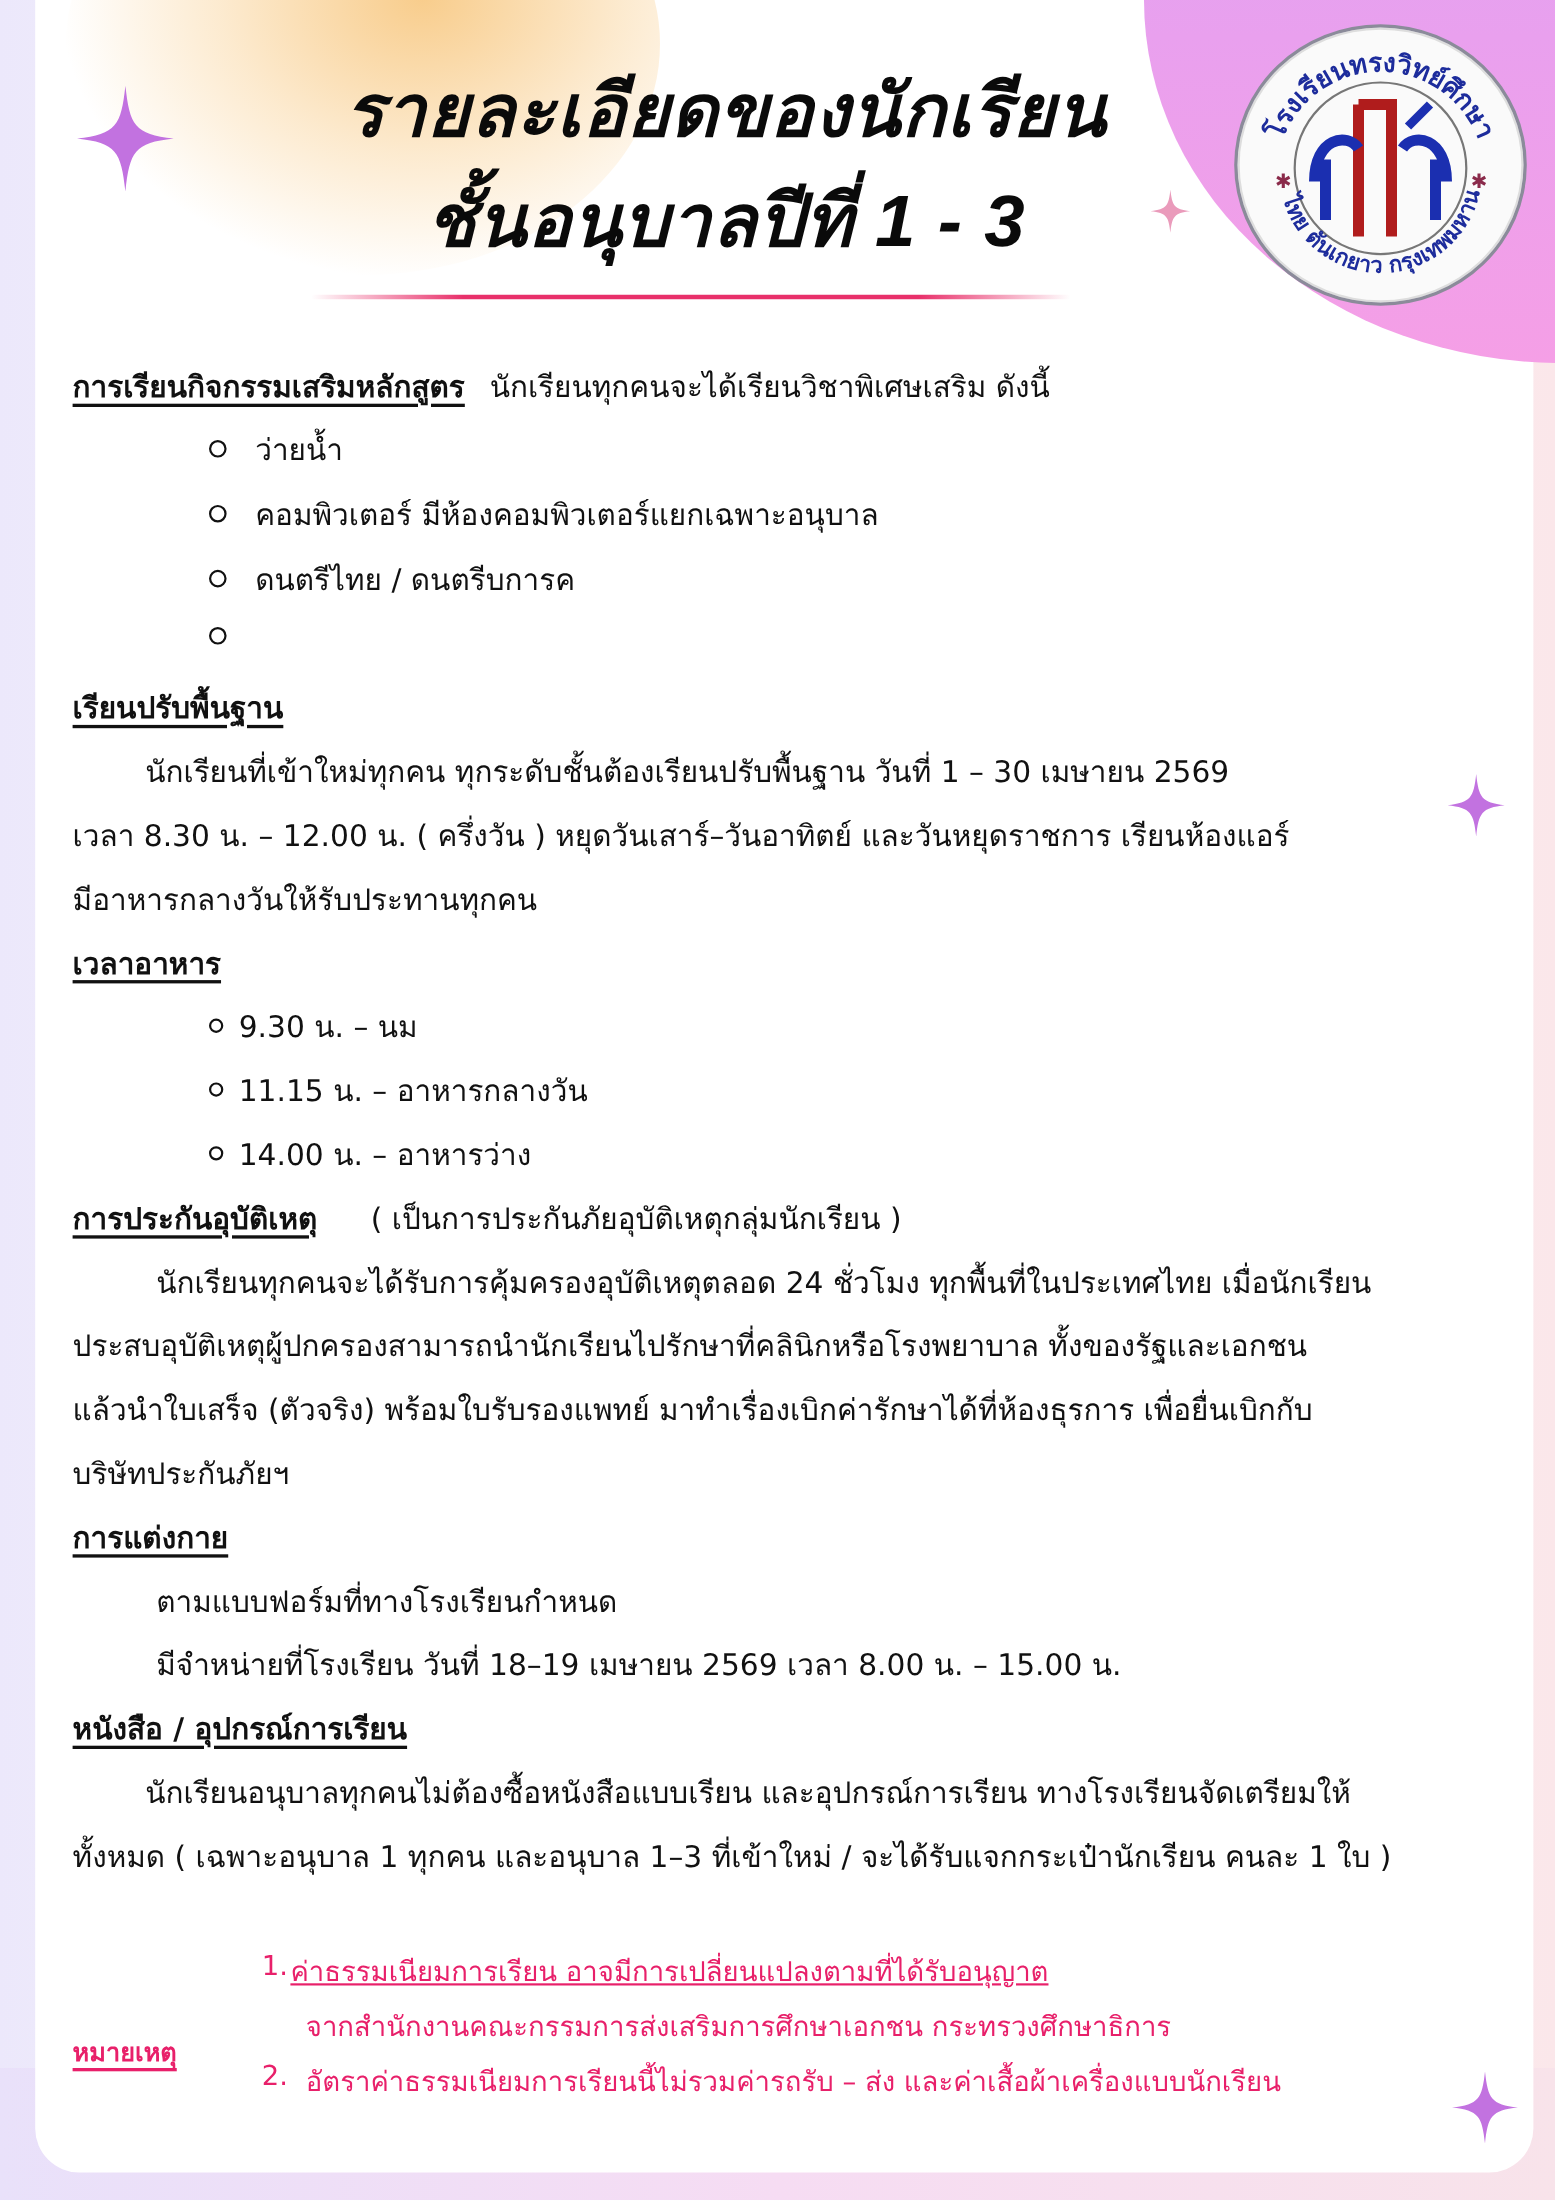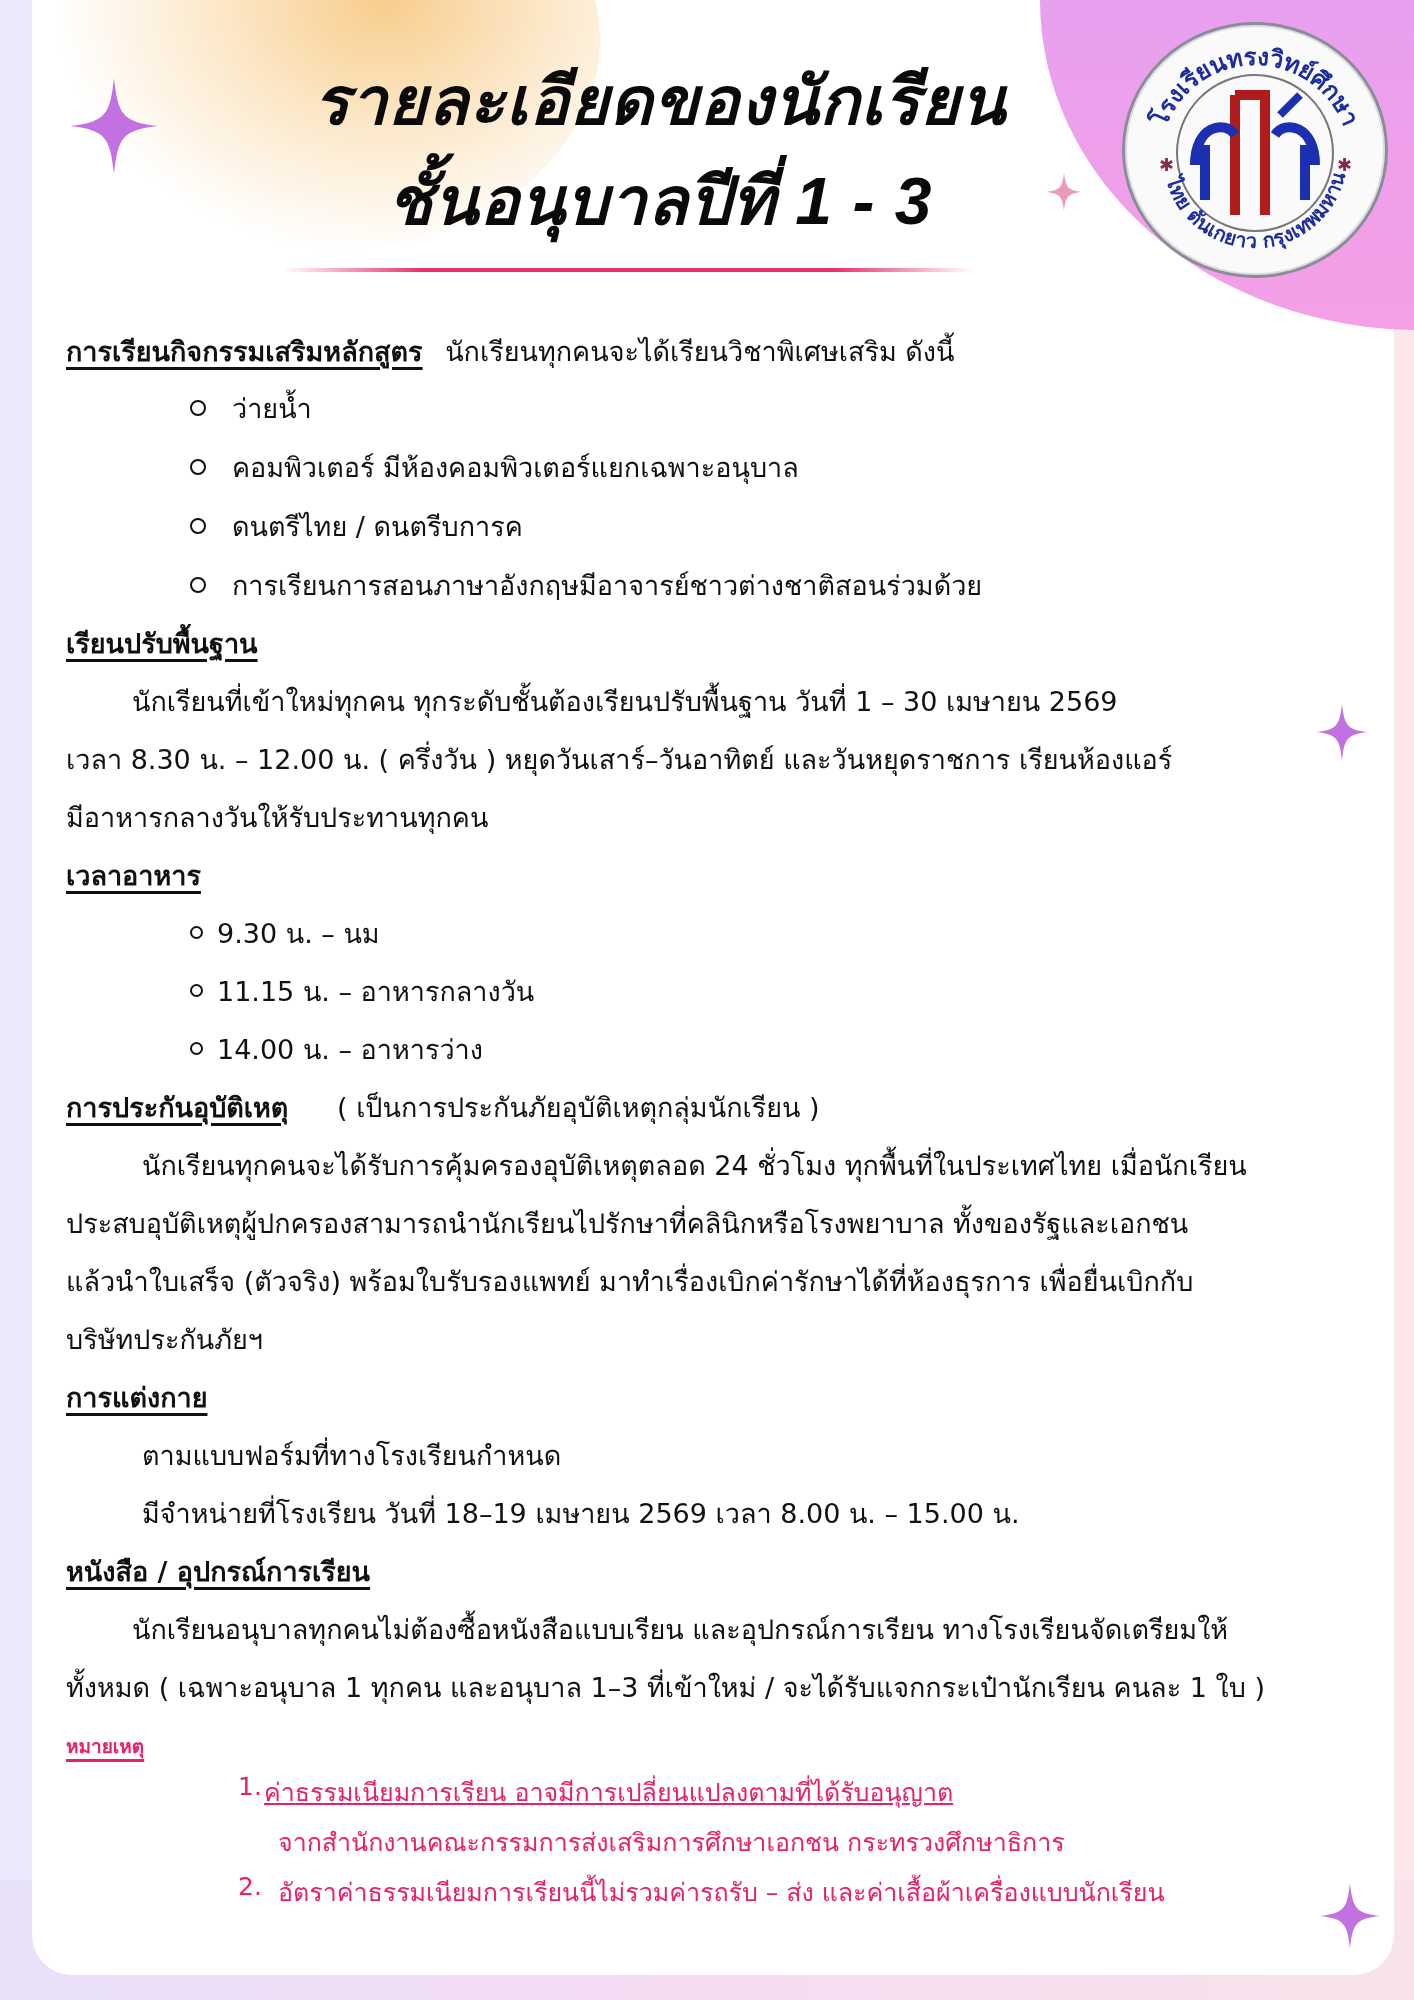--- a/index.html
+++ b/index.html
@@ -120,21 +120,21 @@
 
 <div class="content">
 
   <div class="line" style="top:10px;">
     <span class="head">การเรียนกิจกรรมเสริมหลักสูตร</span>
     <span style="margin-left:14px;">นักเรียนทุกคนจะได้เรียนวิชาพิเศษเสริม  ดังนี้</span>
   </div>
   <div class="line" style="left:124px;top:67px;"><span class="bullet"></span><span>ว่ายน้ำ</span></div>
   <div class="line" style="left:124px;top:126px;"><span class="bullet"></span><span>คอมพิวเตอร์  มีห้องคอมพิวเตอร์แยกเฉพาะอนุบาล</span></div>
   <div class="line" style="left:124px;top:185px;"><span class="bullet"></span><span>ดนตรีไทย / ดนตรีบการค</span></div>
-  <div class="line" style="left:124px;top:244px;"><span class="bullet"></span><span>การเรียนการสอนภาษาอังกฤษมีอาจารย์ชาวต่างชาติสอนร่วมด้วย</span></div>
+  <div class="line" style="left:124px;top:244px;"><span class="bullet"></span></div>
 
   <div class="line head" style="top:302px;">เรียนปรับพื้นฐาน</div>
   <div class="line" style="left:66px;top:360px;">นักเรียนที่เข้าใหม่ทุกคน  ทุกระดับชั้นต้องเรียนปรับพื้นฐาน  วันที่  1 – 30  เมษายน  2569</div>
   <div class="line" style="top:418px;">เวลา  8.30 น. – 12.00 น. ( ครึ่งวัน )  หยุดวันเสาร์–วันอาทิตย์  และวันหยุดราชการ  เรียนห้องแอร์</div>
   <div class="line" style="top:476px;">มีอาหารกลางวันให้รับประทานทุกคน</div>
 
   <div class="line head" style="top:534px;">เวลาอาหาร</div>
   <div class="line" style="left:124px;top:592px;"><span class="bullet sm"></span><span>9.30 น. – นม</span></div>
   <div class="line" style="left:124px;top:650px;"><span class="bullet sm"></span><span>11.15 น. – อาหารกลางวัน</span></div>
   <div class="line" style="left:124px;top:708px;"><span class="bullet sm"></span><span>14.00 น. – อาหารว่าง</span></div>
@@ -150,20 +150,20 @@
 
   <div class="line head" style="top:1056px;font-family:Liberation Mono, monospace;">การแต่งกาย</div>
   <div class="line" style="left:76px;top:1114px;">ตามแบบฟอร์มที่ทางโรงเรียนกำหนด</div>
   <div class="line" style="left:76px;top:1172px;">มีจำหน่ายที่โรงเรียน   วันที่   18–19   เมษายน   2569   เวลา  8.00 น. – 15.00 น.</div>
 
   <div class="line head" style="top:1230px;">หนังสือ / อุปกรณ์การเรียน</div>
   <div class="line" style="left:66px;top:1288px;">นักเรียนอนุบาลทุกคนไม่ต้องซื้อหนังสือแบบเรียน  และอุปกรณ์การเรียน  ทางโรงเรียนจัดเตรียมให้</div>
   <div class="line" style="top:1346px;">ทั้งหมด ( เฉพาะอนุบาล 1 ทุกคน และอนุบาล  1–3  ที่เข้าใหม่ / จะได้รับแจกกระเป๋านักเรียน  คนละ 1 ใบ )</div>
 
   <div class="pink">
-    <div class="line head" style="top:1411px;font-size:19px;">หมายเหตุ</div>
+    <div class="line head" style="top:1528px;font-size:23px;">หมายเหตุ</div>
     <div class="line" style="left:172px;top:1452px;font-size:25px;">1.</div>
     <div class="line" style="left:198px;top:1452px;font-size:25px;text-decoration:underline;">ค่าธรรมเนียมการเรียน  อาจมีการเปลี่ยนแปลงตามที่ได้รับอนุญาต</div>
     <div class="line" style="left:212px;top:1502px;font-size:25px;">จากสำนักงานคณะกรรมการส่งเสริมการศึกษาเอกชน  กระทรวงศึกษาธิการ</div>
     <div class="line" style="left:172px;top:1552px;font-size:25px;">2.</div>
     <div class="line" style="left:212px;top:1552px;font-size:25px;">อัตราค่าธรรมเนียมการเรียนนี้ไม่รวมค่ารถรับ – ส่ง และค่าเสื้อผ้าเครื่องแบบนักเรียน</div>
   </div>
 </div>
 
 </body></html>

